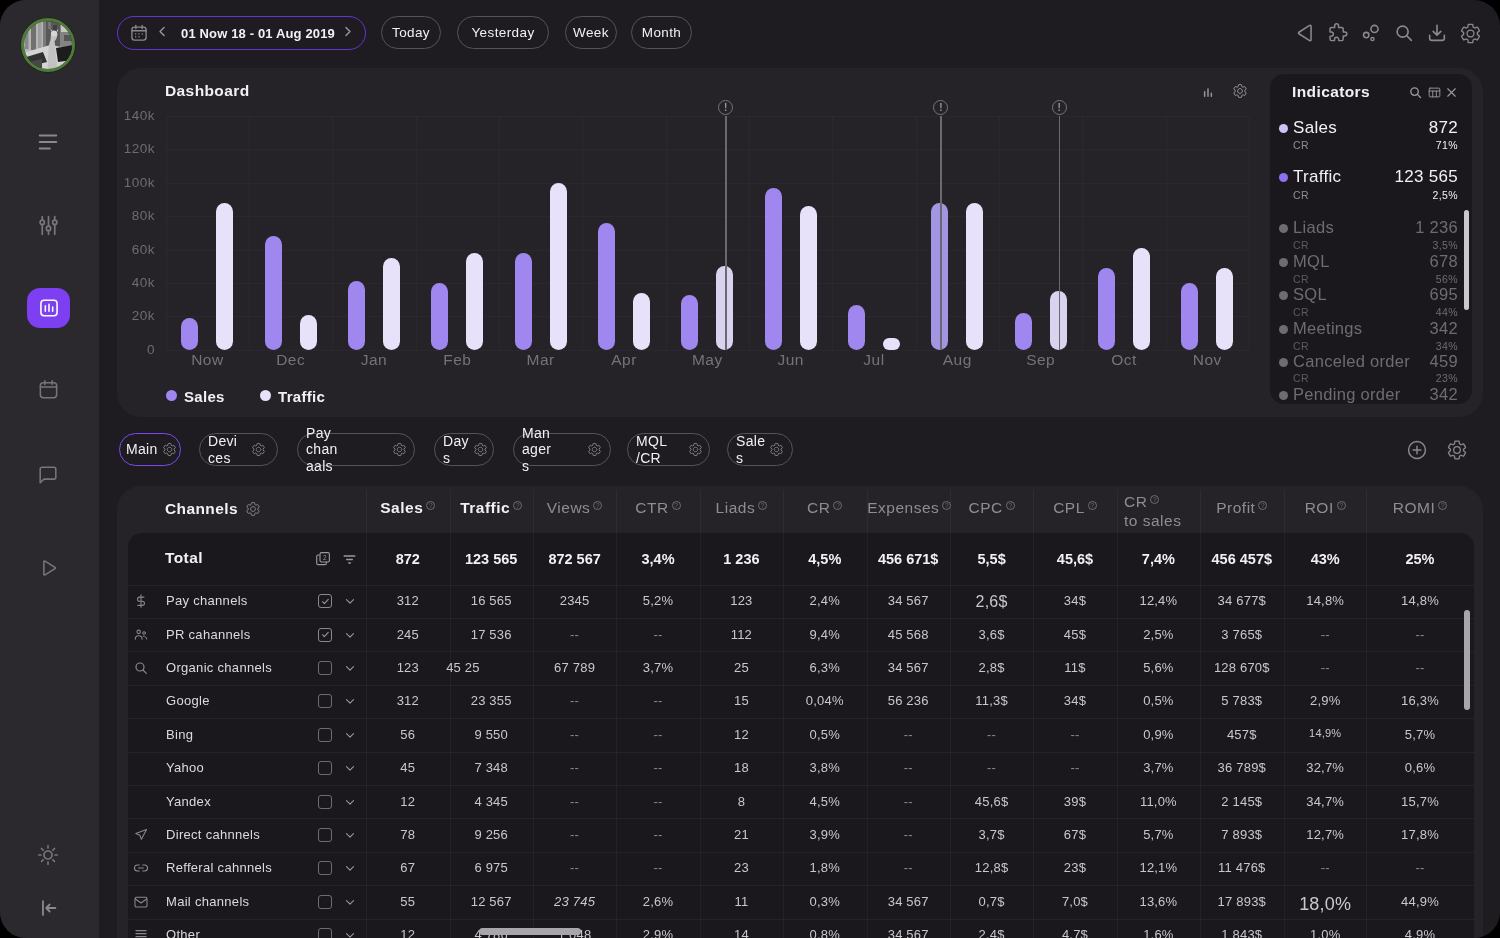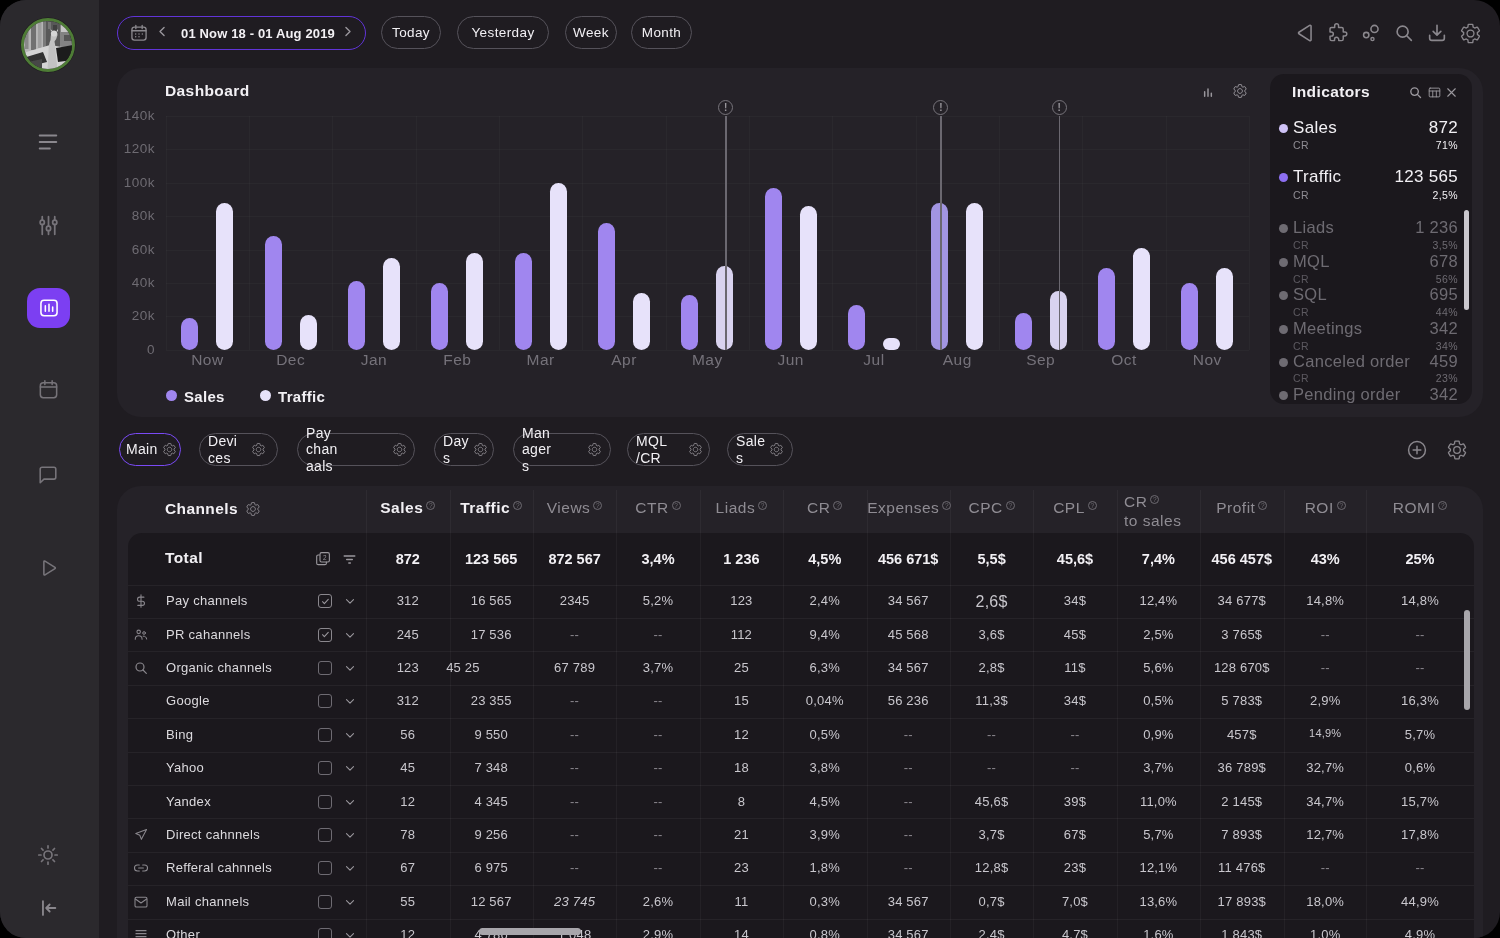--- a/index.html
+++ b/index.html
@@ -621,21 +621,21 @@
 <div style="position:absolute;left:446.2px;top:893.8px;width:90px;height:16px;text-align:center;color:#c9c7cd;font-size:13px;letter-spacing:0.2px;">12 567</div>
 <div style="position:absolute;left:529.6px;top:893.8px;width:90px;height:16px;text-align:center;color:#c9c7cd;font-size:13px;letter-spacing:0.2px;font-style:italic;">23 745</div>
 <div style="position:absolute;left:613.0px;top:893.8px;width:90px;height:16px;text-align:center;color:#c9c7cd;font-size:13px;letter-spacing:0.2px;">2,6%</div>
 <div style="position:absolute;left:696.4px;top:893.8px;width:90px;height:16px;text-align:center;color:#c9c7cd;font-size:13px;letter-spacing:0.2px;">11</div>
 <div style="position:absolute;left:779.8px;top:893.8px;width:90px;height:16px;text-align:center;color:#c9c7cd;font-size:13px;letter-spacing:0.2px;">0,3%</div>
 <div style="position:absolute;left:863.2px;top:893.8px;width:90px;height:16px;text-align:center;color:#c9c7cd;font-size:13px;letter-spacing:0.2px;">34 567</div>
 <div style="position:absolute;left:946.6px;top:893.8px;width:90px;height:16px;text-align:center;color:#c9c7cd;font-size:13px;letter-spacing:0.2px;">0,7$</div>
 <div style="position:absolute;left:1030.0px;top:893.8px;width:90px;height:16px;text-align:center;color:#c9c7cd;font-size:13px;letter-spacing:0.2px;">7,0$</div>
 <div style="position:absolute;left:1113.4px;top:893.8px;width:90px;height:16px;text-align:center;color:#c9c7cd;font-size:13px;letter-spacing:0.2px;">13,6%</div>
 <div style="position:absolute;left:1196.8px;top:893.8px;width:90px;height:16px;text-align:center;color:#c9c7cd;font-size:13px;letter-spacing:0.2px;">17 893$</div>
-<div style="position:absolute;left:1280.2px;top:893.8px;width:90px;height:16px;text-align:center;color:#c9c7cd;font-size:13px;letter-spacing:0.2px;">18,0%</div>
+<div style="position:absolute;left:1280.2px;top:893.8px;width:90px;height:16px;text-align:center;color:#c9c7cd;font-size:18px;letter-spacing:0.2px;">18,0%</div>
 <div style="position:absolute;left:1375.0px;top:893.8px;width:90px;height:16px;text-align:center;color:#c9c7cd;font-size:13px;letter-spacing:0.2px;">44,9%</div>
 <div style="position:absolute;left:128px;top:918.5px;width:1346px;height:1px;background:rgba(255,255,255,0.05);"></div>
 <div class="ic" style="left:133px;top:927.2px;width:16px;height:16px;">
       <svg width="16" height="16" viewBox="0 0 24 24" fill="none">
         <path d="M4.5 5.5h15M4.5 10h15M4.5 14.5h15M4.5 19h15" stroke="#8a878d" stroke-width="1.8" stroke-linecap="round" stroke-linejoin="round" fill="none"></path>
       </svg>
     </div>
 <div style="position:absolute;left:166px;top:927.2px;width:180px;height:16px;color:#dcdade;font-size:13px;letter-spacing:0.3px;">Other</div>
 <div class="ic" style="left:318px;top:928.2px;width:14px;height:14px;border:1.5px solid #6e6b72;border-radius:3px;"></div>
 <div class="ic" style="left:343px;top:928.2px;width:14px;height:14px;">

